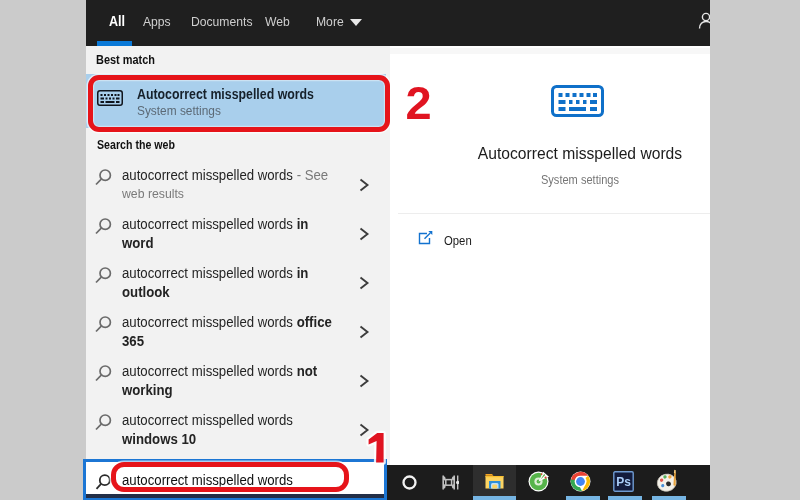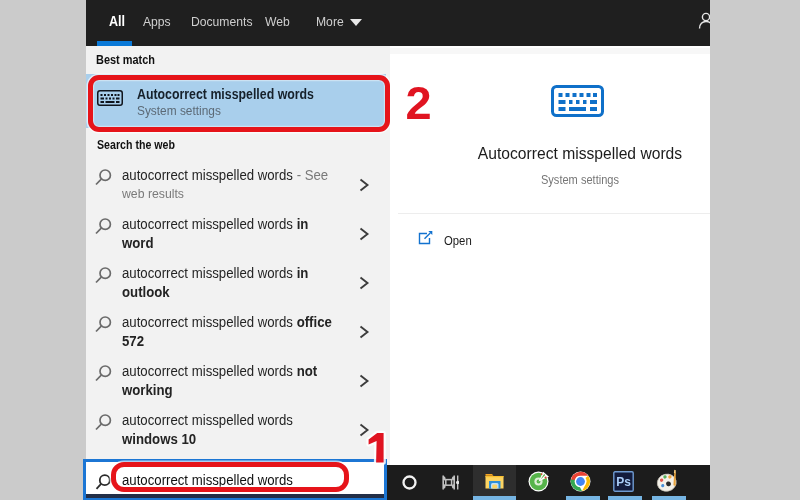--- a/index.html
+++ b/index.html
@@ -107,21 +107,21 @@
     <div class="item" style="top:266.3px;">autocorrect misspelled words <b>in</b></div>
     <div class="item" style="top:285.3px;"><b>outlook</b></div>
     <svg class="abs" style="left:93px;top:265.0px;" width="22" height="22" viewBox="0 0 22 22" fill="none" stroke="#6b6b6b" stroke-width="1.7">
      <circle cx="12.2" cy="8.2" r="5.2"></circle>
       <path d="M8.3 12.1 L3 17.5"></path>
     </svg>
     <svg class="abs" style="left:358.5px;top:275.5px;" width="11" height="14" viewBox="0 0 11 14" fill="none" stroke="#3c3c3c" stroke-width="1.9">
      <path d="M1.5 1.5 L8.5 7 L1.5 12.5"></path>
     </svg>
     <div class="item" style="top:315.3px;">autocorrect misspelled words <b>office</b></div>
-    <div class="item" style="top:334.3px;"><b>572</b></div>
+    <div class="item" style="top:334.3px;"><b>365</b></div>
     <svg class="abs" style="left:93px;top:314.0px;" width="22" height="22" viewBox="0 0 22 22" fill="none" stroke="#6b6b6b" stroke-width="1.7">
      <circle cx="12.2" cy="8.2" r="5.2"></circle>
       <path d="M8.3 12.1 L3 17.5"></path>
     </svg>
     <svg class="abs" style="left:358.5px;top:324.5px;" width="11" height="14" viewBox="0 0 11 14" fill="none" stroke="#3c3c3c" stroke-width="1.9">
      <path d="M1.5 1.5 L8.5 7 L1.5 12.5"></path>
     </svg>
     <div class="item" style="top:364.3px;">autocorrect misspelled words <b>not</b></div>
     <div class="item" style="top:383.3px;"><b>working</b></div>
     <svg class="abs" style="left:93px;top:363.0px;" width="22" height="22" viewBox="0 0 22 22" fill="none" stroke="#6b6b6b" stroke-width="1.7">

